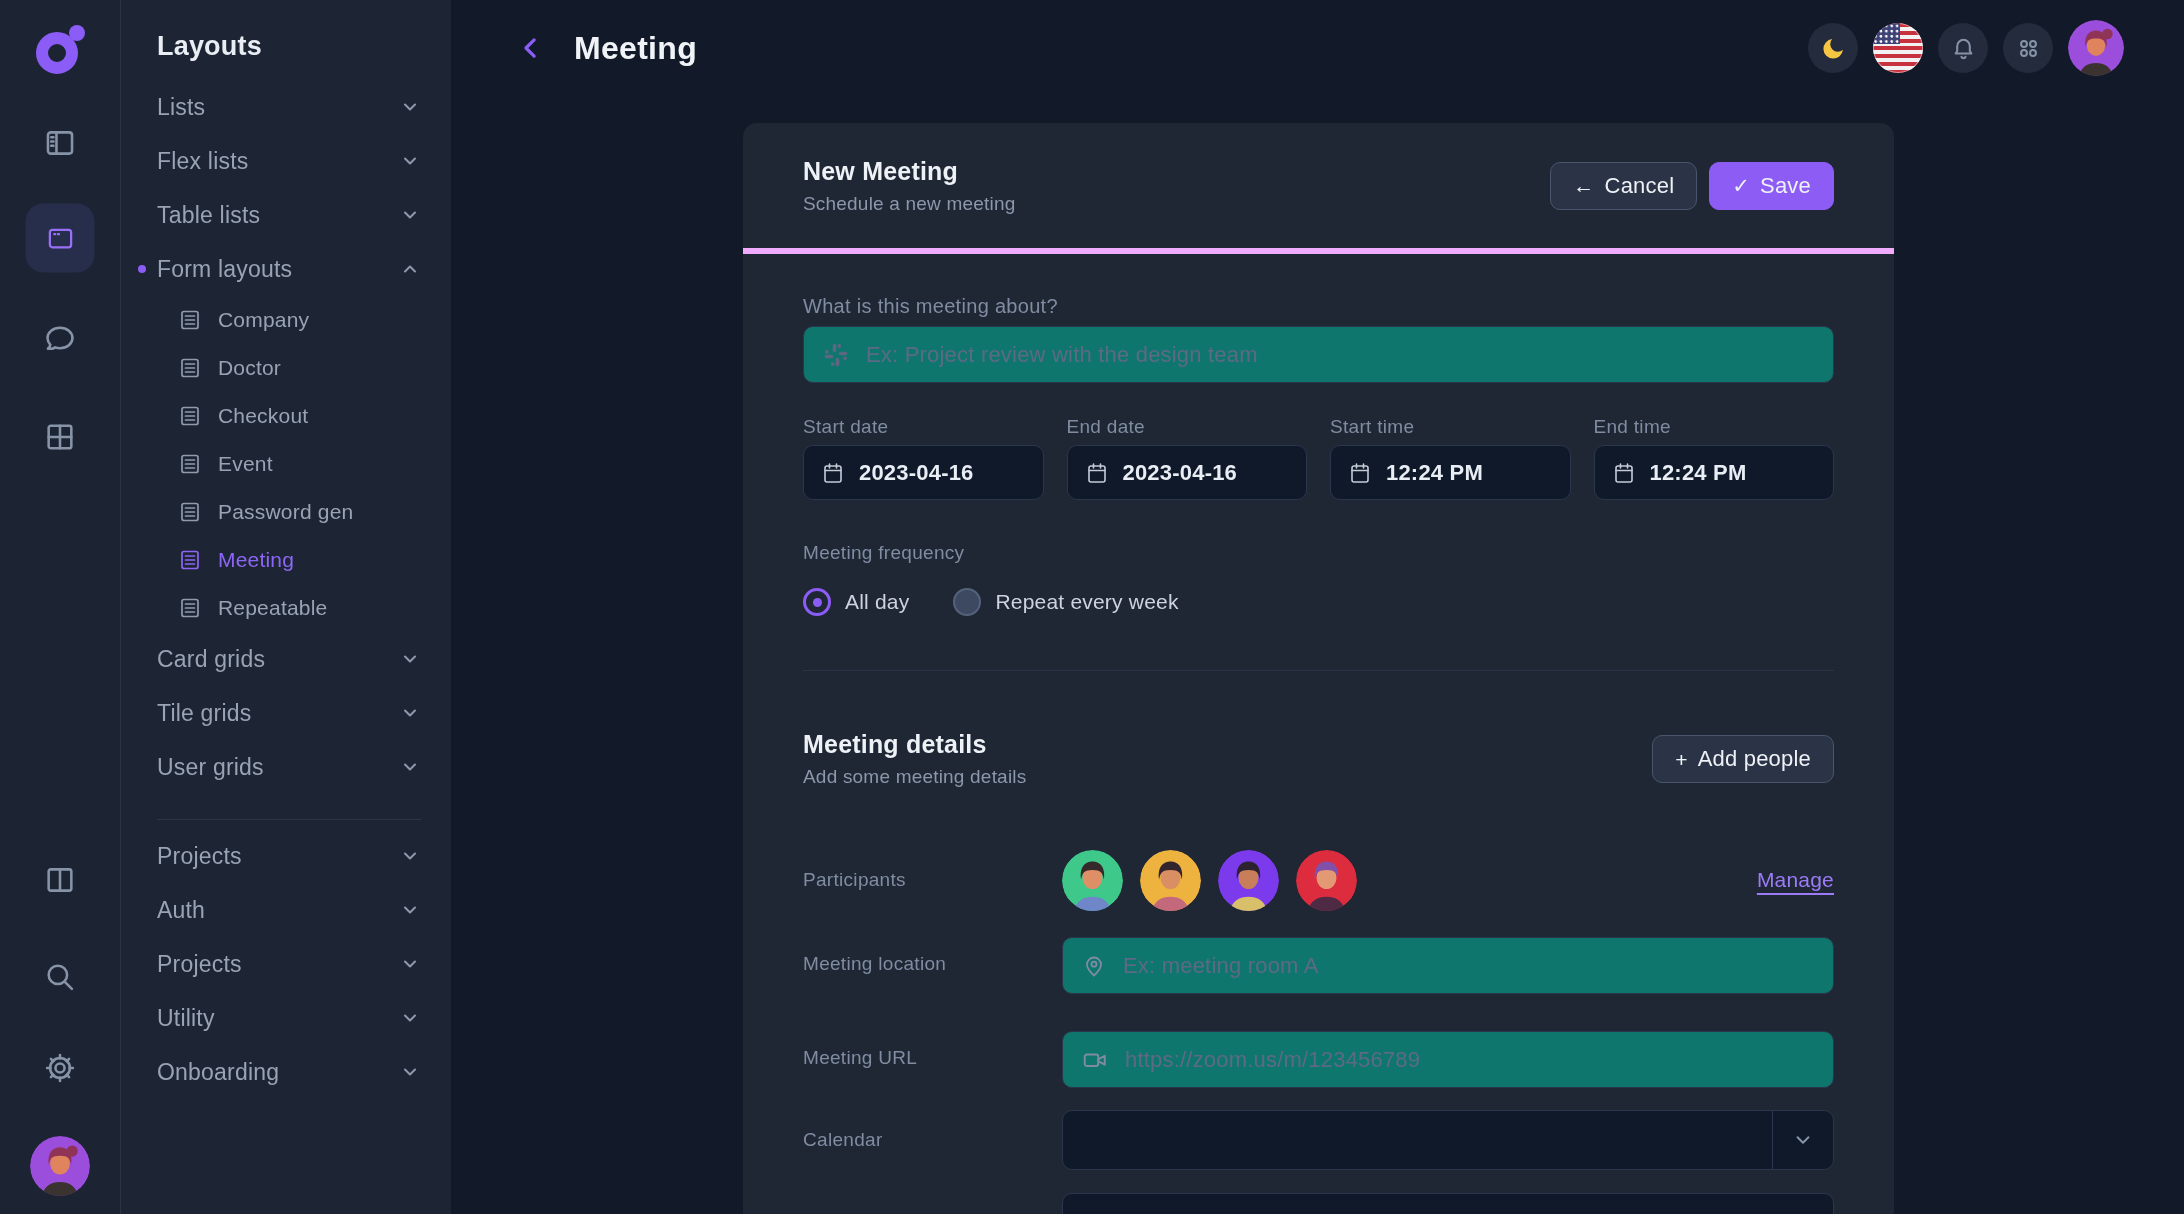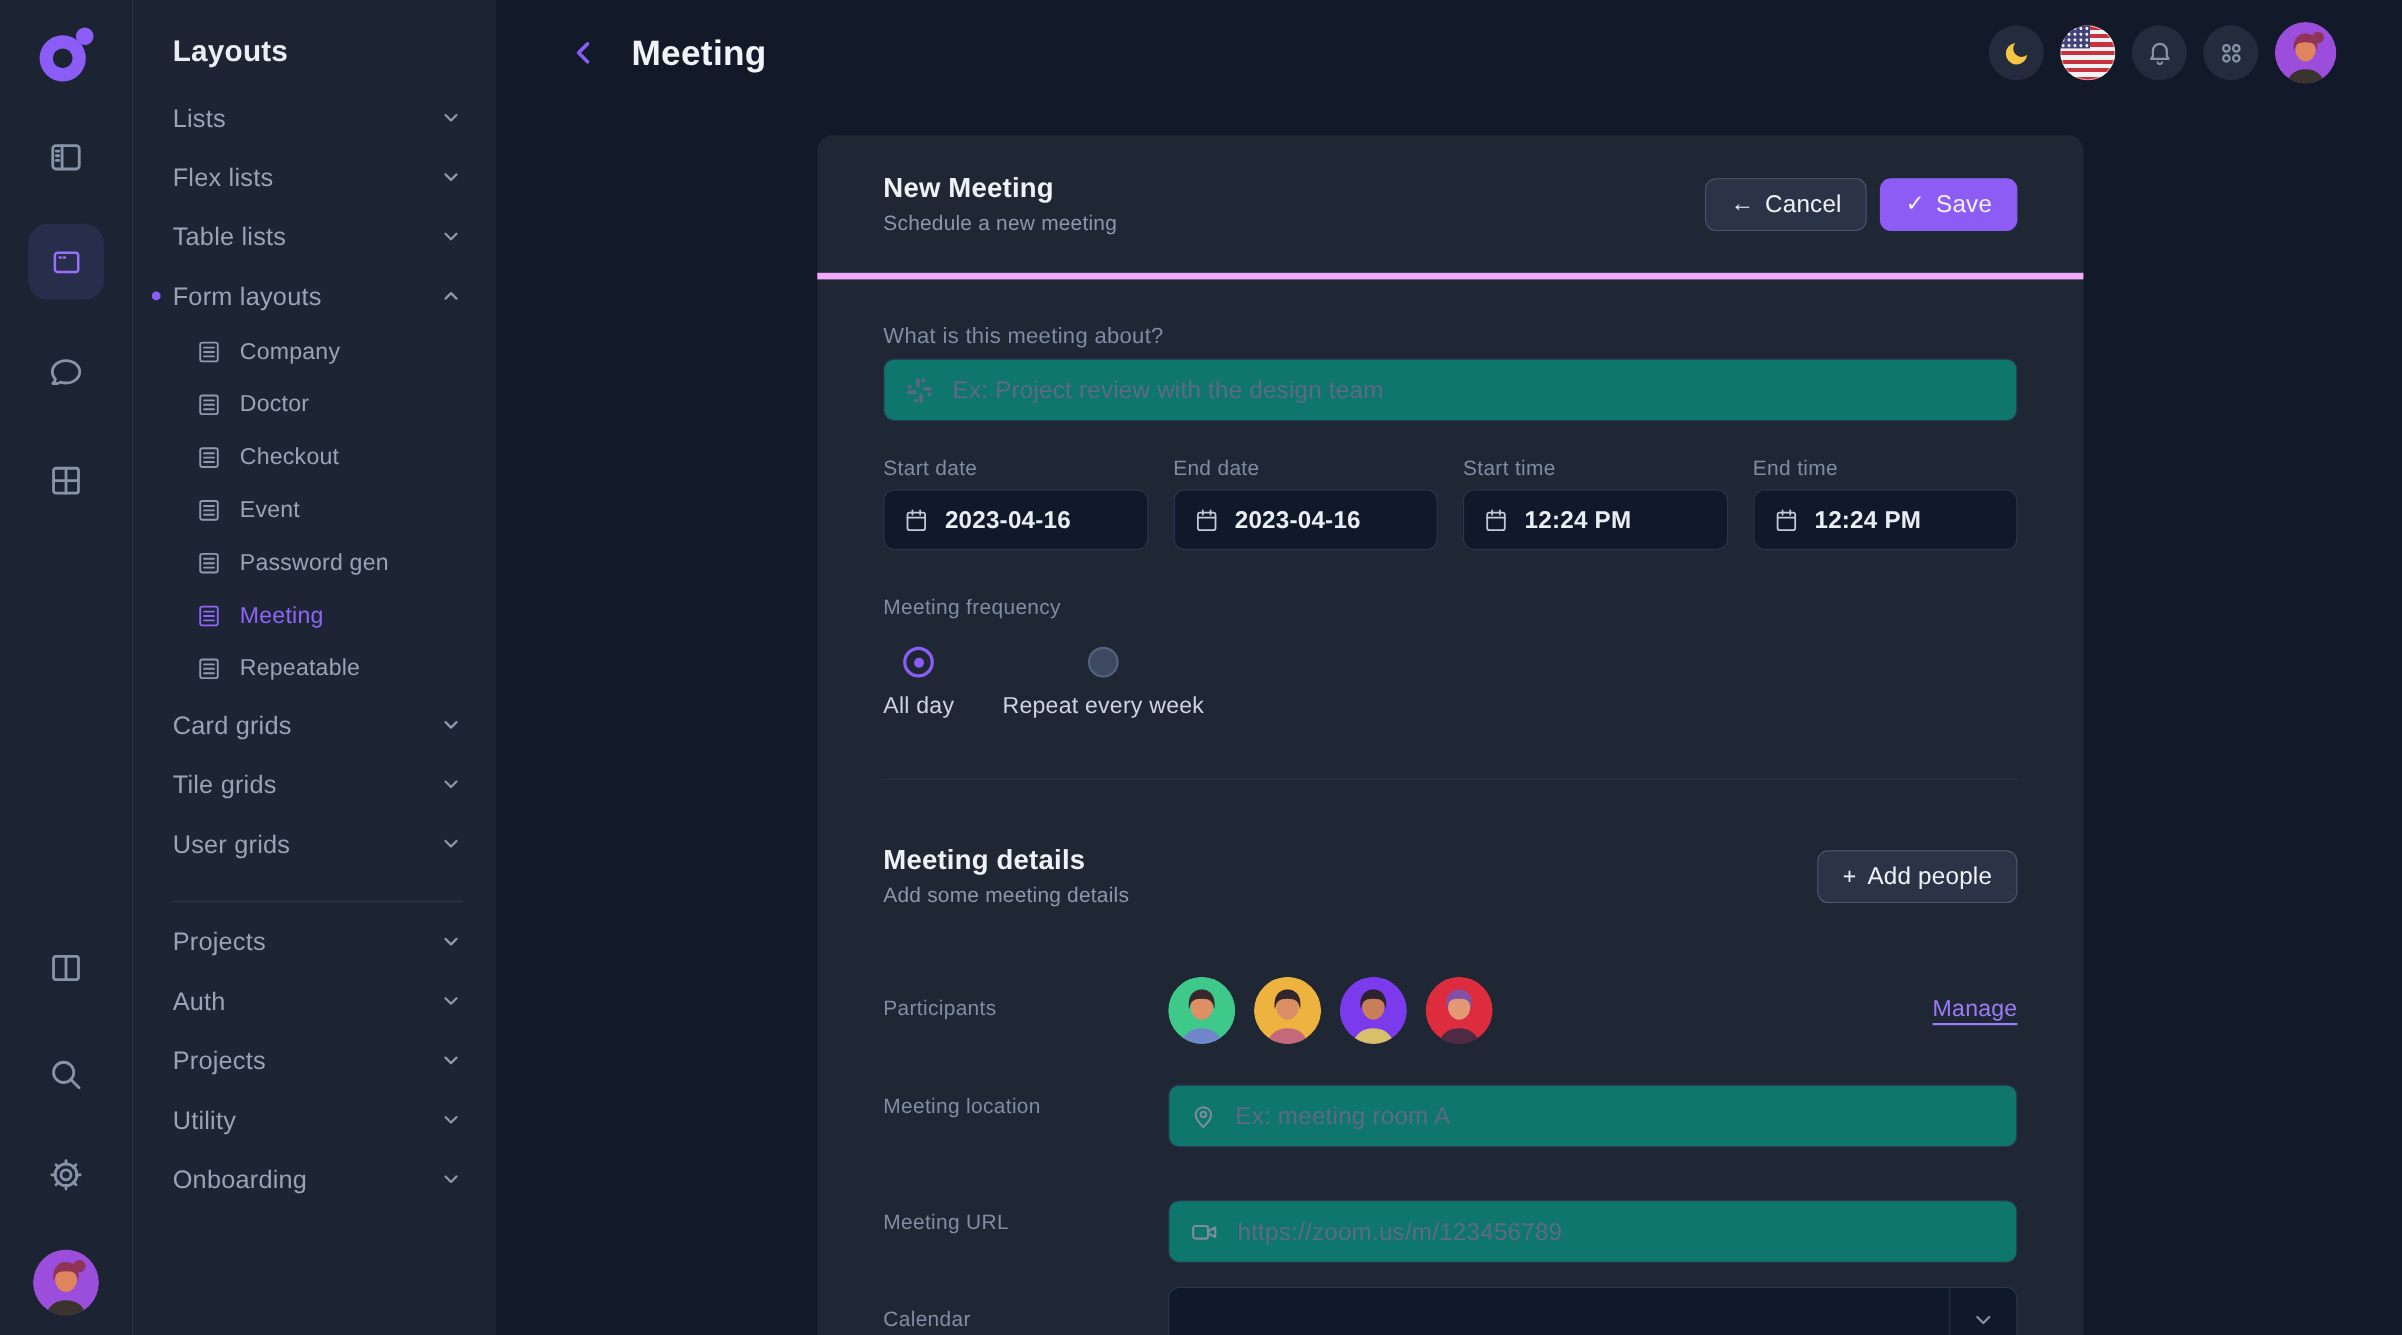--- a/index.html
+++ b/index.html
@@ -80,39 +80,39 @@
 
   .sched-grid{display:grid;grid-template-columns:repeat(4,1fr);gap:23px;margin-top:31px;}
   .fieldbox{display:flex;align-items:center;gap:14px;height:55px;margin-top:5px;
     background:#10192a;border:1px solid #2a364c;border-radius:10px;padding:0 17px;
     box-sizing:border-box;cursor:pointer;}
   .fieldbox .st{stroke:#c3cbd8;stroke-width:1.6;}
   .fval{font-size:22px;font-weight:700;color:#e9edf4;letter-spacing:.2px;}
 
   .freq-label{margin-top:40px;}
   .radio-row{display:flex;align-items:center;gap:44px;margin-top:22px;}
-  .radio-opt{display:flex;align-items:center;gap:14px;cursor:pointer;flex-direction:column;}
+  .radio-opt{display:flex;align-items:center;gap:14px;cursor:pointer;}
   .radio{width:28px;height:28px;border-radius:50%;box-sizing:border-box;position:relative;}
   .radio.selected{border:3px solid #8b5cf6;background:transparent;}
   .radio.selected::after{content:"";position:absolute;left:50%;top:50%;width:9px;height:9px;
     margin:-4.5px 0 0 -4.5px;border-radius:50%;background:#8b5cf6;}
   .radio.unselected{background:#3d4961;border:2px solid #55627c;}
   .radio-label{font-size:21px;color:#cdd4df;letter-spacing:.2px;}
 
   .divider2{border:none;border-top:1px solid #2b3446;margin:54px 0 0 0;}
 
   .details-header{display:flex;align-items:center;margin-top:59px;}
   .row{display:flex;align-items:center;}
   .row .flabel{width:259px;flex:0 0 259px;}
   .row-participants{margin-top:61px;height:62px;}
   .avatars{display:flex;align-items:center;gap:17px;}
   .manage-link{margin-left:auto;font-size:21px;color:#9c7bf7;text-decoration:underline;
     text-underline-offset:6px;cursor:pointer;letter-spacing:.2px;}
   .row-field{margin-top:33px;}
-  .row-field .inputbox{flex:1;margin-top:15px;}
+  .row-field .inputbox{flex:1;margin-top:4px;}
   .row-loc{margin-top:22px;}
   .selectbox{flex:1;position:relative;height:60px;background:#10192a;
     border:1px solid #2a364c;border-radius:10px;box-sizing:border-box;cursor:pointer;}
   .select-caret{position:absolute;right:0;top:0;bottom:0;width:60px;
     border-left:1px solid #2a364c;display:flex;align-items:center;justify-content:center;}
   .row-cal{margin-top:22px;}
   .nextfield{height:57px;background:#10192a;border:1px solid #2a364c;
     border-radius:10px;margin-top:23px;}
 </style>
 </head>

